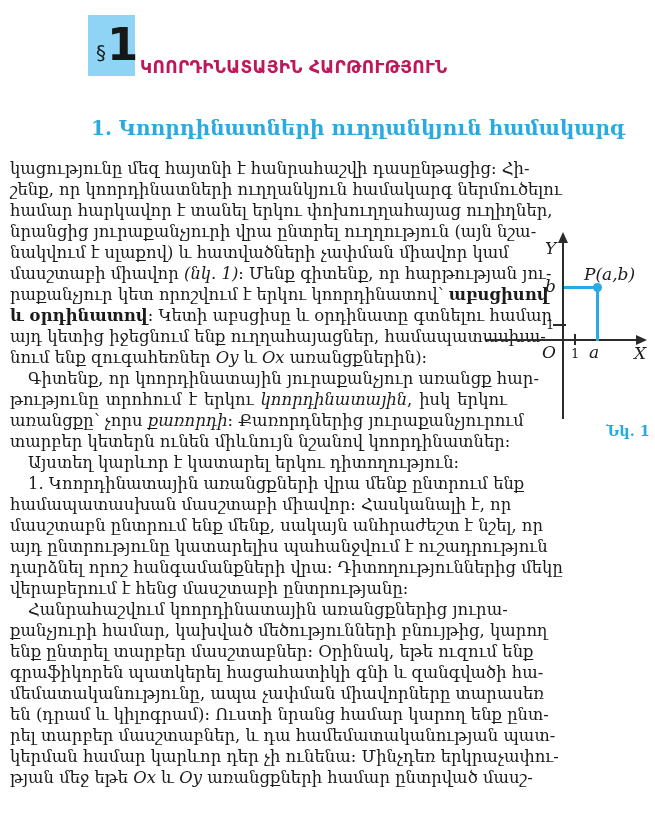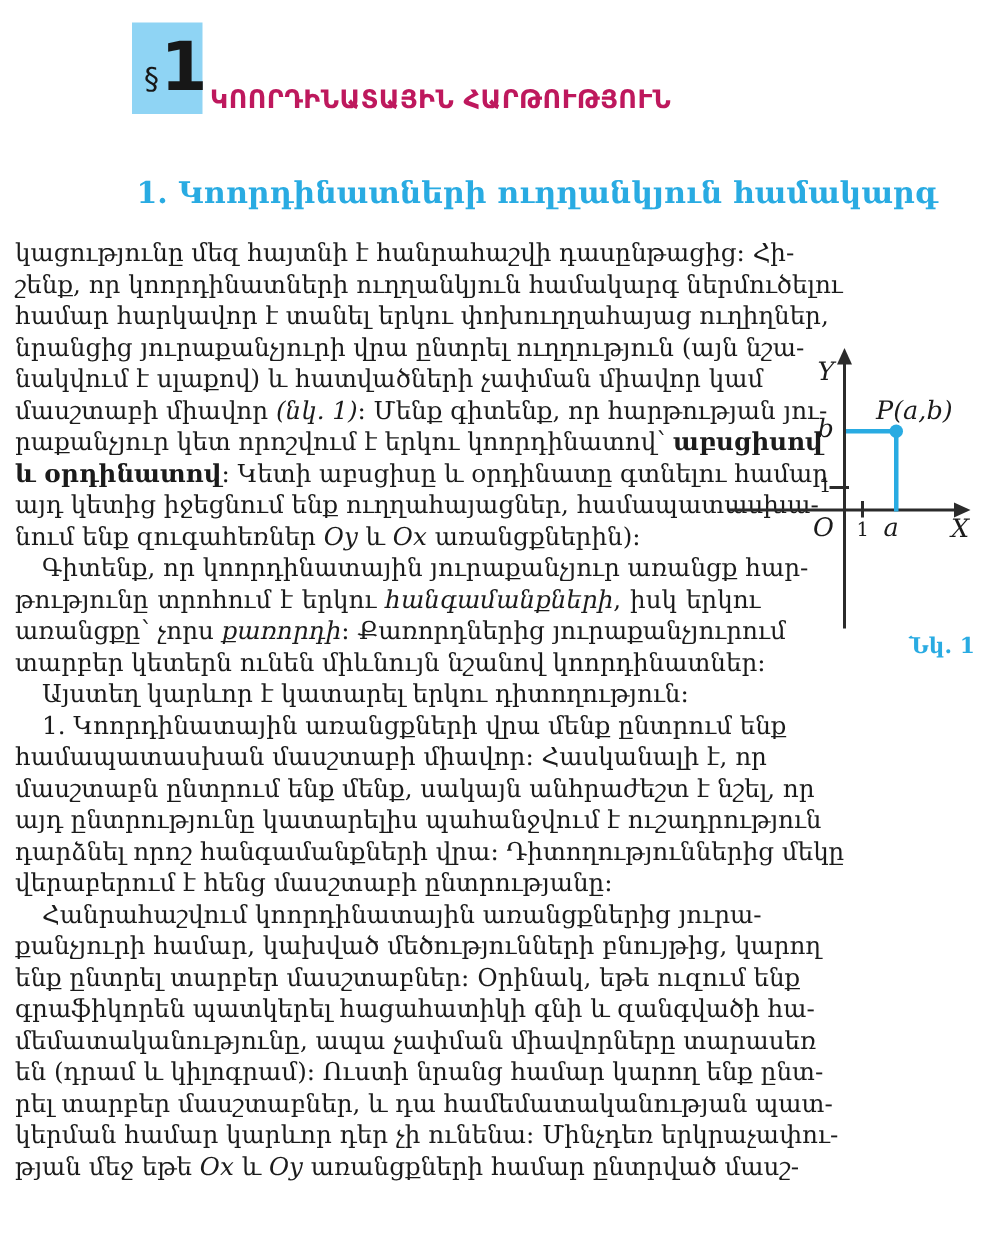--- a/index.html
+++ b/index.html
@@ -98,21 +98,21 @@
       <div class="line"><span>շենք, որ կոորդինատների ուղղանկյուն համակարգ ներմուծելու</span></div>
       <div class="line"><span>համար հարկավոր է տանել երկու փոխուղղահայաց ուղիղներ,</span></div>
       <div class="line"><span>նրանցից յուրաքանչյուրի վրա ընտրել ուղղություն (այն նշա-</span></div>
       <div class="line"><span>նակվում է սլաքով) և հատվածների չափման միավոր կամ</span></div>
       <div class="line"><span>մասշտաբի միավոր </span><span class="i">(նկ. 1)</span><span>: Մենք գիտենք, որ հարթության յու-</span></div>
       <div class="line"><span>րաքանչյուր կետ որոշվում է երկու կոորդինատով՝ </span><span class="b">աբսցիսով</span></div>
       <div class="line"><span class="b">և օրդինատով</span><span>: Կետի աբսցիսը և օրդինատը գտնելու համար</span></div>
       <div class="line"><span>այդ կետից իջեցնում ենք ուղղահայացներ, համապատասխա-</span></div>
       <div class="line end"><span>նում ենք զուգահեռներ </span><span class="i">Oy</span><span> և </span><span class="i">Ox</span><span> առանցքներին):</span></div>
       <div class="line" style="text-indent: 18px;"><span>Գիտենք, որ կոորդինատային յուրաքանչյուր առանցք հար-</span></div>
-      <div class="line"><span>թությունը տրոհում է երկու </span><span class="i">հանգամանքների</span><span>, իսկ երկու</span></div>
+      <div class="line"><span>թությունը տրոհում է երկու </span><span class="i">կոորդինատային</span><span>, իսկ երկու</span></div>
       <div class="line"><span>առանցքը՝ չորս </span><span class="i">քառորդի</span><span>: Քառորդներից յուրաքանչյուրում</span></div>
       <div class="line end"><span>տարբեր կետերն ունեն միևնույն նշանով կոորդինատներ:</span></div>
       <div class="line end" style="text-indent: 18px;"><span>Այստեղ կարևոր է կատարել երկու դիտողություն:</span></div>
       <div class="line" style="text-indent: 18px;"><span>1. Կոորդինատային առանցքների վրա մենք ընտրում ենք</span></div>
       <div class="line"><span>համապատասխան մասշտաբի միավոր: Հասկանալի է, որ</span></div>
       <div class="line"><span>մասշտաբն ընտրում ենք մենք, սակայն անհրաժեշտ է նշել, որ</span></div>
       <div class="line"><span>այդ ընտրությունը կատարելիս պահանջվում է ուշադրություն</span></div>
       <div class="line"><span>դարձնել որոշ հանգամանքների վրա: Դիտողություններից մեկը</span></div>
       <div class="line end"><span>վերաբերում է հենց մասշտաբի ընտրությանը:</span></div>
       <div class="line" style="text-indent: 18px;"><span>Հանրահաշվում կոորդինատային առանցքներից յուրա-</span></div>

